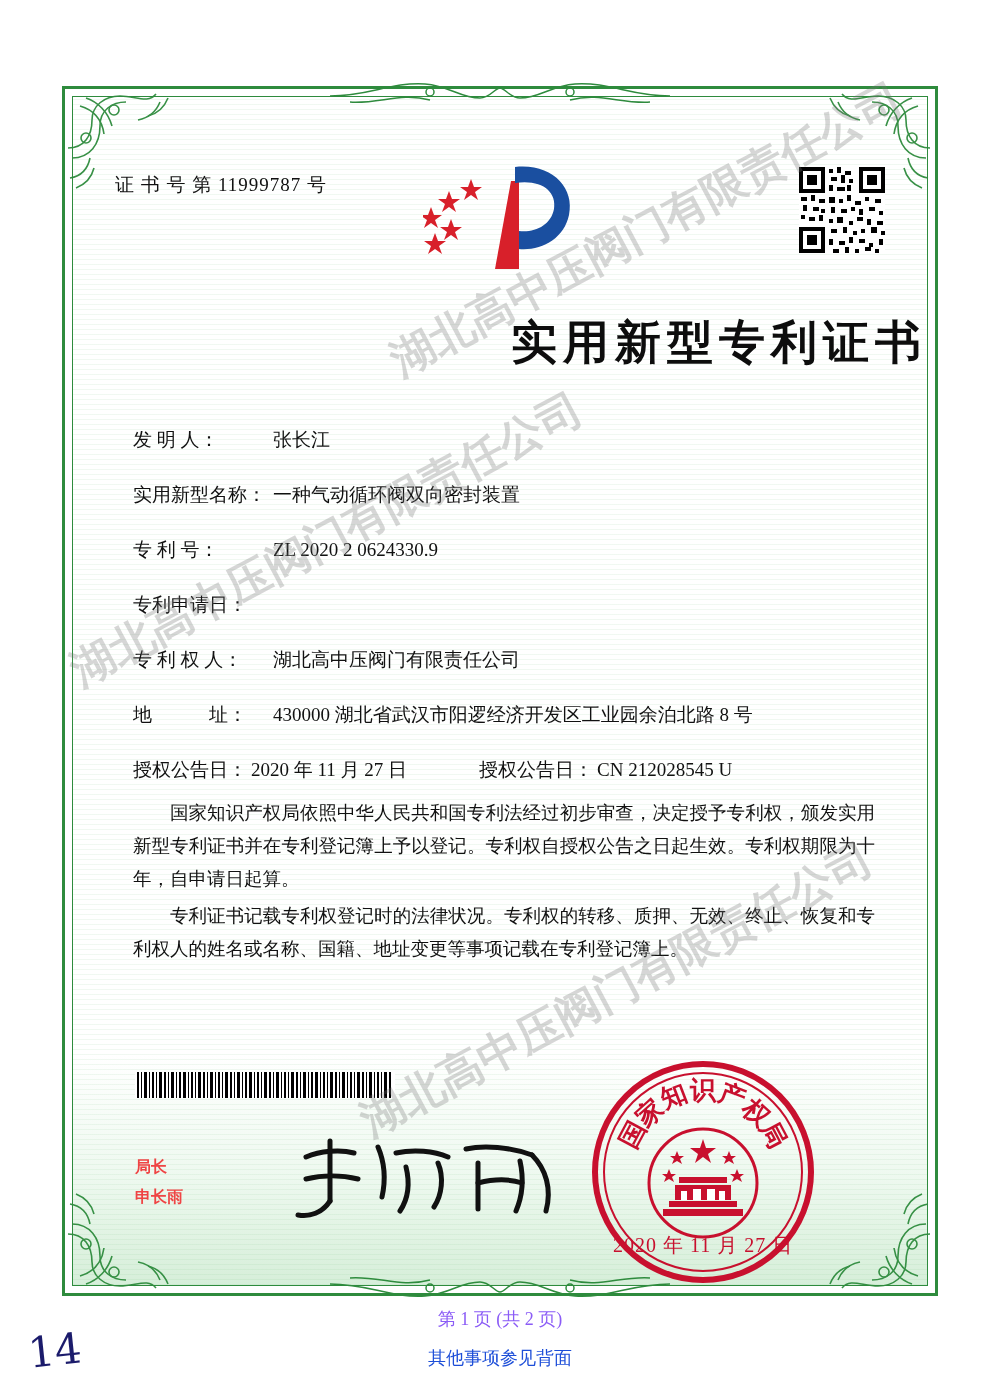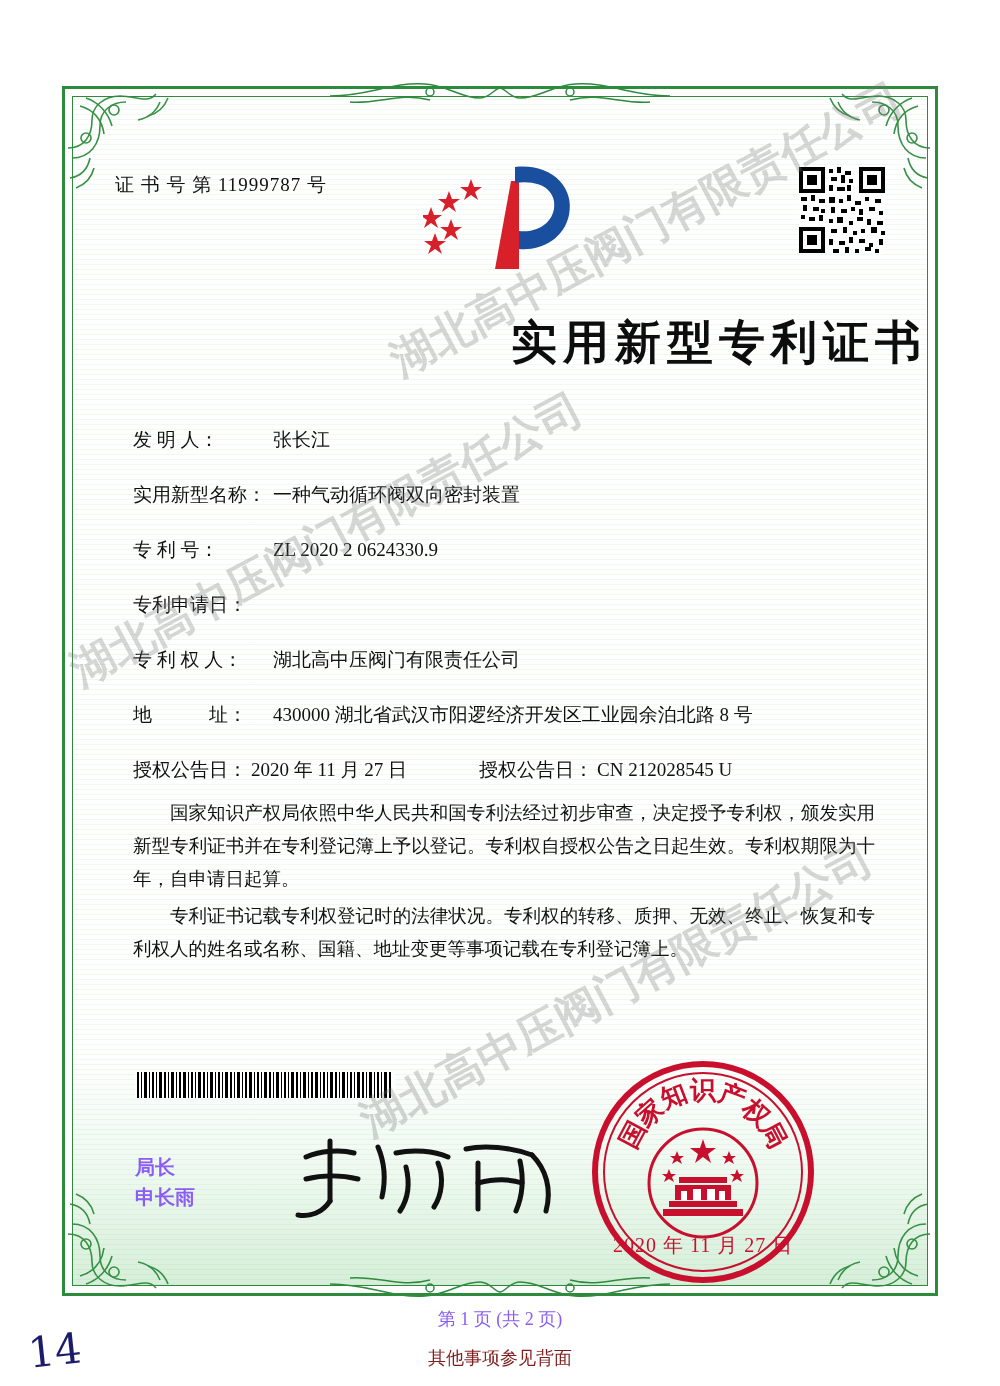--- a/index.html
+++ b/index.html
@@ -181,24 +181,24 @@
     top: 975px;
     width: 260px;
     height: 26px;
   }
 
   
   .sig-block {
     position: absolute;
     left: 62px;
     top: 1055px;
-    font-size: 20px;
+    font-size: 16px;
     line-height: 30px;
     font-weight: 600;
-    color: #8b5cf6;
+    color: #ef4444;
   }
   .signature {
     position: absolute;
     left: 215px;
     top: 1030px;
     width: 290px;
     height: 100px;
   }
 
   
@@ -228,21 +228,21 @@
     color: #8b5cf6;
   }
 
   .footer-note {
     position: absolute;
     left: 0;
     top: 1338px;
     width: 1000px;
     text-align: center;
     font-size: 18px;
-    color: #7f1d1d;
+    color: #1d4ed8;
   }
 
   
   .wm {
     position: absolute;
     font-size: 44px;
     color: rgba(120,120,120,0.30);
     font-weight: bold;
     white-space: nowrap;
     transform: rotate(-28deg);

